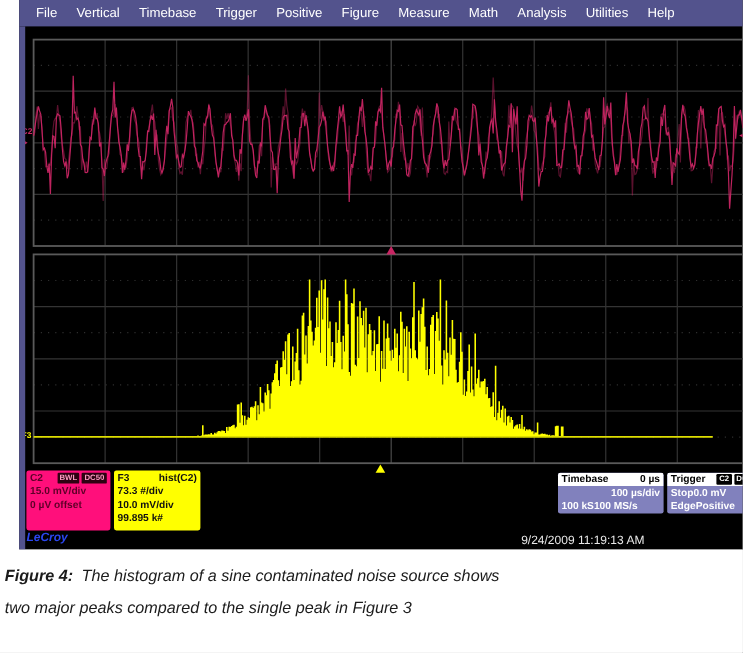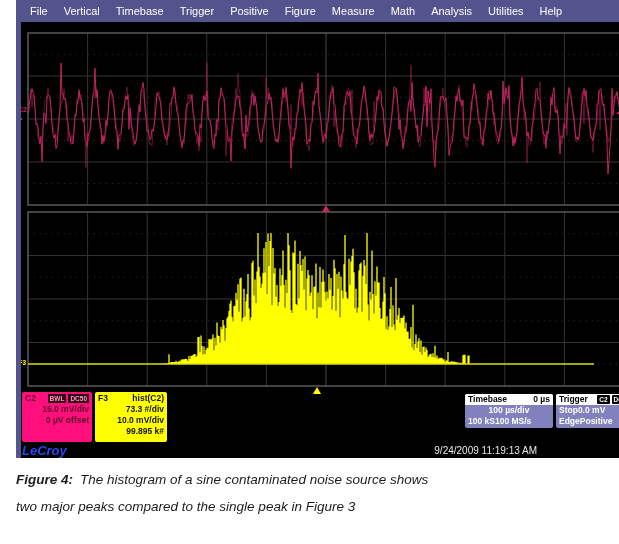--- a/index.html
+++ b/index.html
@@ -14,39 +14,39 @@
   .screen{position:absolute;left:0;top:22px;width:529px;height:436px;}
   .screen svg{position:absolute;left:0;top:0;}
 
   .desc-box{position:absolute;border-radius:2px;font-size:8.5px;line-height:11px;
             font-weight:bold;box-sizing:border-box;padding:1px 3px;}
   .c2-box{left:6px;top:370px;width:70px;height:50px;background:var(--c2-box-bg,#ff0f7b);color:var(--c2-box-text,#6d0030);}
   .f3-box{left:79px;top:370px;width:72px;height:50px;background:var(--f3-box-bg,#ffff00);color:#111;}
   .head{display:flex;justify-content:space-between;align-items:center;}
   .chips{display:flex;}
   .chip{background:#2e0212;color:#ff9ec4;font-size:6.5px;line-height:9px;padding:0 2px;border-radius:1px;margin-left:2px;}
-  .rrow{text-align:right;}
+  .rrow{}
 
   .info-box{position:absolute;background:var(--info-box-bg,#8181bd);color:#fff;
             font-size:8.5px;line-height:11px;font-weight:bold;border-radius:2px;
             overflow:hidden;box-sizing:border-box;}
   .tb{left:449px;top:372px;width:88px;height:34px;}
   .tg{left:540px;top:372px;width:72px;height:34px;}
   .ib-head{display:flex;justify-content:space-between;align-items:center;background:#fff;color:#000;padding:0 3px;height:11px;}
   .ib-row{display:flex;padding:0 3px;}
-  .ib-row.right{justify-content:center;}
+  .ib-row.right{justify-content:flex-end;}
   .black-chip{background:#000;color:#fff;font-size:6.5px;line-height:9px;padding:0 2px;margin-left:2px;border-radius:1px;}
 
   .logo{position:absolute;left:6px;top:421px;color:var(--logo-blue,#2b46f0);
-        font-style:italic;font-weight:bold;font-size:13px;}
+        font-style:italic;font-weight:bold;font-size:10px;}
   .datetime{position:absolute;right:8px;top:423px;color:#e8e8e8;font-size:10px;}
 
   .caption{position:absolute;left:0;top:458px;width:619px;height:86px;background:#fff;
            color:#1c1c1c;font-style:italic;font-size:13.5px;line-height:27px;
-           padding:8px 16px;box-sizing:border-box;}
+           padding:8px 4px;box-sizing:border-box;}
   .cap-inner{display:block;max-width:432px;}
   .cap-label{font-weight:bold;margin-right:7px;}
 </style>
 </head>
 <body>
 
 <div class="shot">
 
   <div class="scope">
 

